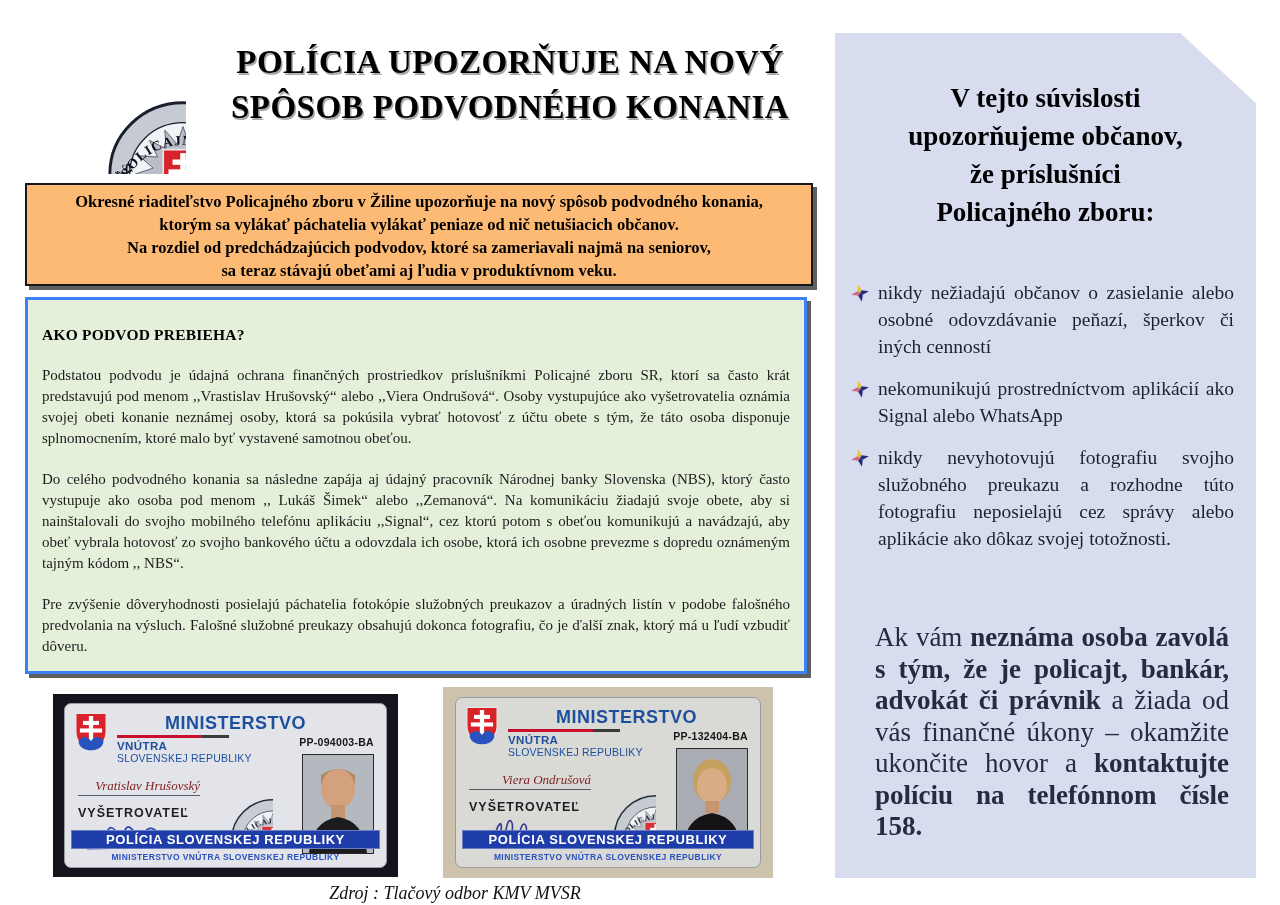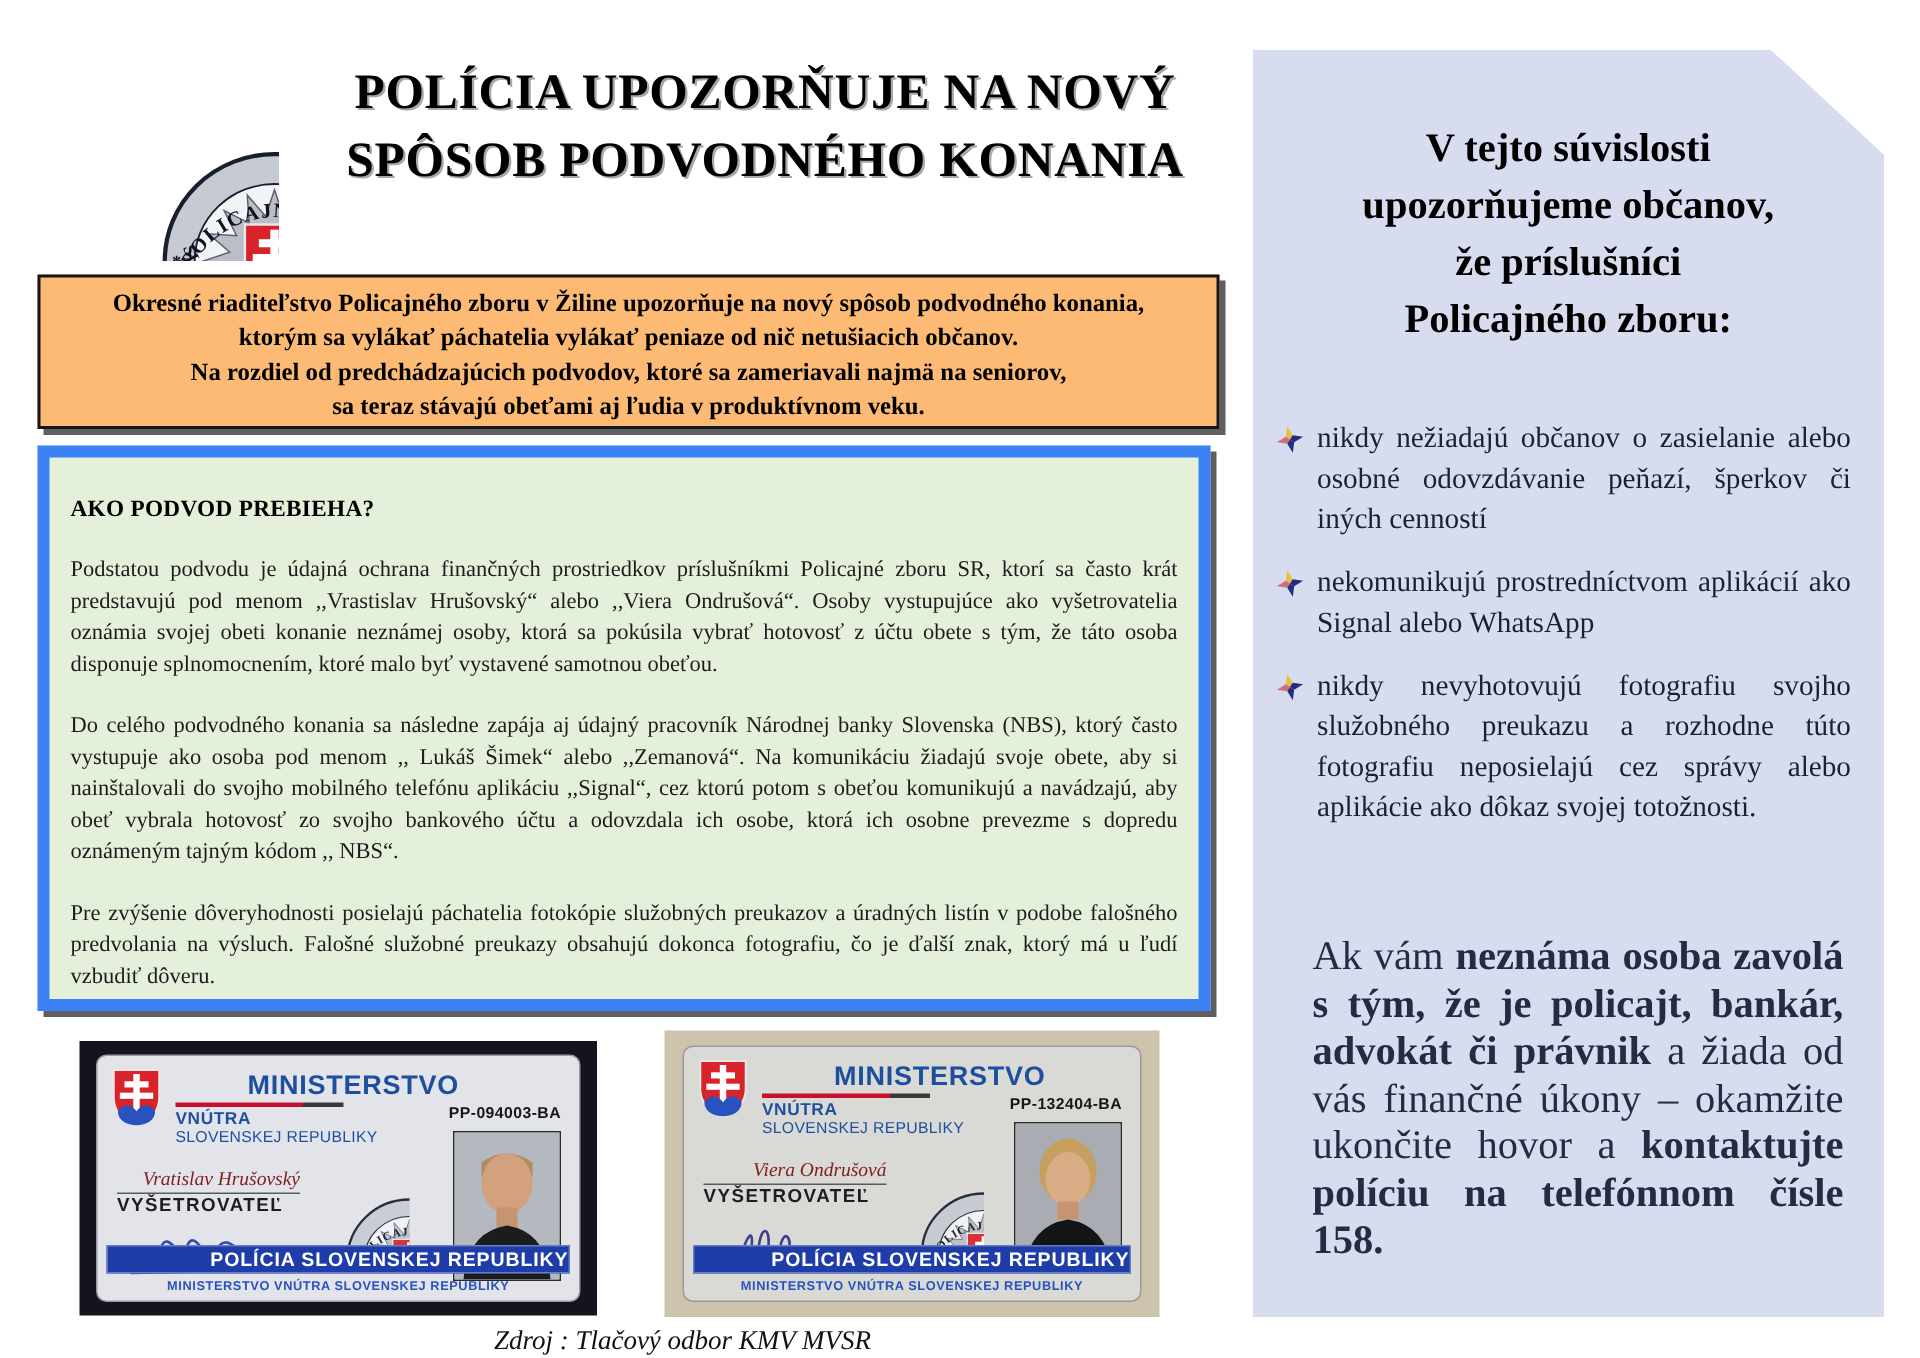--- a/index.html
+++ b/index.html
@@ -14,21 +14,21 @@
            text-shadow:1.5px 1.5px 0 #a8a8a8; letter-spacing:.5px; }
 
   
   .intro-box { position:absolute; left:25px; top:183px; width:788px; height:103px;
                background:#fdba74; border:2px solid #16161e; box-shadow:4px 4px 0 #5f5f5f;
                padding:5px 8px; text-align:center; font-weight:bold; font-size:16.5px;
                line-height:23px; color:#000; overflow:hidden; }
 
   
   .how-box { position:absolute; left:25px; top:297px; width:782px; height:377px;
-             background:#e4f0da; border:8px solid #3b82f6; box-shadow:4px 4px 0 #5f5f5f;
+             background:#e4f0da; border:3px solid #3b82f6; box-shadow:4px 4px 0 #5f5f5f;
              padding:26px 14px 16px 14px; color:#1c1c1c; overflow:hidden; }
   .how-box h2 { font-size:15.5px; letter-spacing:.2px; margin-bottom:21px; color:#000; }
   .how-box p { font-size:15px; line-height:21px; text-align:justify; margin-bottom:20px; }
 
   
   .card-frame { position:absolute; }
   .frame1 { left:53px; top:694px; width:345px; height:183px; background:#14141c; padding:9px 11px; }
   .frame2 { left:443px; top:687px; width:330px; height:191px; background:#cdc2ab; padding:10px 12px; }
   .idcard { position:relative; width:100%; height:100%; border-radius:7px; border:1px solid #9a9aa2; overflow:hidden; font-family:"Liberation Sans","DejaVu Sans",sans-serif; }
   .idcard.c1 { background:#e2e4ea; }
@@ -40,24 +40,24 @@
   .ministry .m2 { font-weight:bold; font-size:11.5px; letter-spacing:.4px; }
   .ministry .m3 { font-size:10.5px; letter-spacing:.2px; }
   .card-id { position:absolute; right:12px; top:32px; font-weight:bold; font-size:10.5px; color:#15151a; letter-spacing:.3px; }
   .card-badge { position:absolute; width:86px; height:86px; opacity:.92; }
   .c1 .card-badge { left:122px; top:50px; }
   .c2 .card-badge { left:114px; top:52px; }
   .photo { position:absolute; right:12px; top:50px; width:72px; height:100px; border:1px solid #2a2a2a; }
   .nm { position:absolute; left:13px; top:74px; width:122px; }
   .nm .name { font-style:italic; font-size:13px; color:#7f1d1d; display:block; text-align:right;
               border-bottom:1.5px solid #555b66; padding-bottom:1px; font-family:"Liberation Serif",serif; }
-  .nm .role { display:block; font-weight:bold; font-size:12.5px; color:#1d1d24; letter-spacing:1px; margin-top:0; }
+  .nm .role { display:block; font-weight:bold; font-size:12.5px; color:#1d1d24; letter-spacing:1px; margin-top:10px; }
   .sign { position:absolute; left:18px; top:112px; width:110px; height:40px; }
   .banner { position:absolute; left:6px; right:6px; bottom:18px; background:#1e3da8; border:1px solid #6a7cc4;
-            color:#fff; font-weight:bold; font-size:13px; text-align:right; padding:1px 0; letter-spacing:.6px; }
+            color:#fff; font-weight:bold; font-size:13px; text-align:center; padding:1px 0; letter-spacing:.6px; }
   .banner2 { position:absolute; left:6px; right:6px; bottom:5px; text-align:center; font-weight:bold;
              font-size:8.5px; color:#2a52be; letter-spacing:.4px; }
 
   .source { position:absolute; left:40px; top:883px; width:830px; text-align:center;
             font-size:18px; color:#111;font-style:italic; }
 
   
   .sidebar { position:absolute; left:835px; top:33px; width:421px; height:845px; background:#d8dcef;
              clip-path:polygon(0 0, 82% 0, 100% 8.3%, 100% 100%, 0 100%); }
   .sb-heading { margin-top:46px; text-align:center; font-weight:bold; font-size:27px; line-height:38px; color:#000; }

